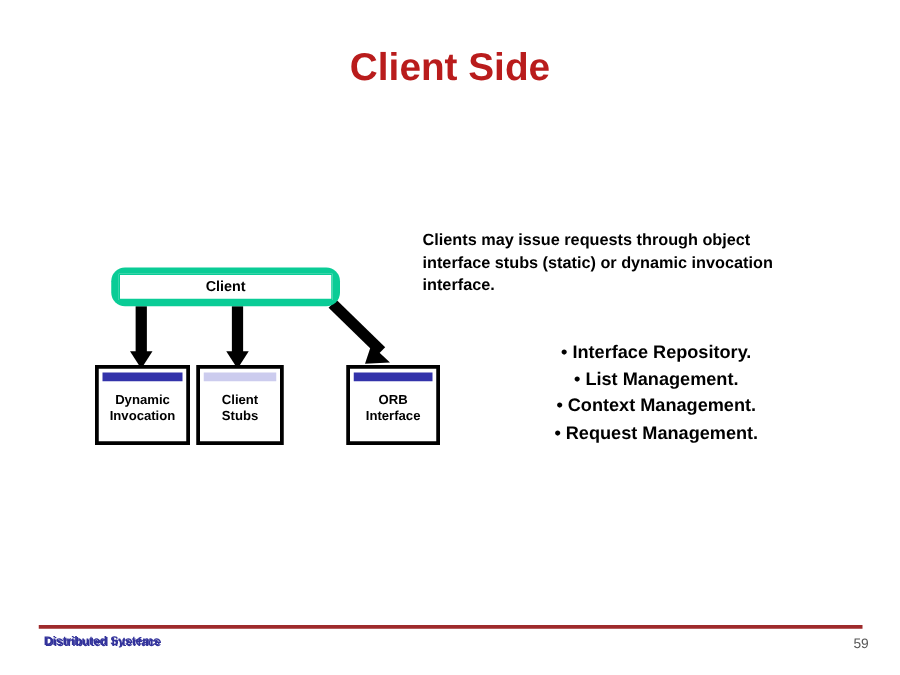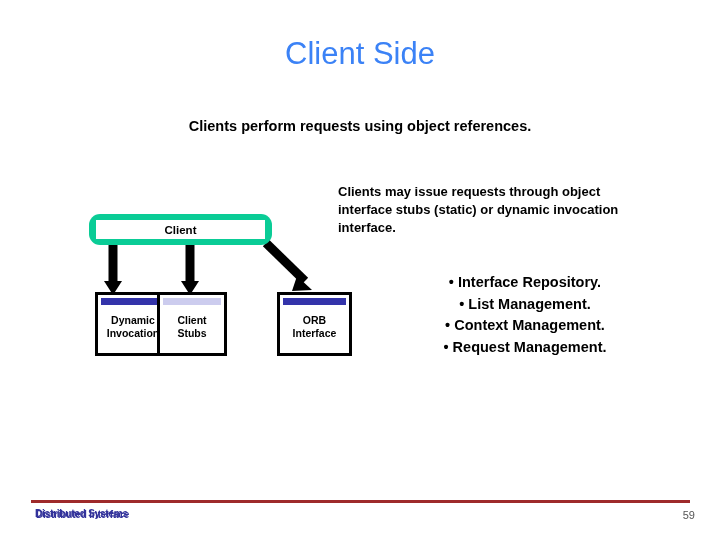--- a/index.html
+++ b/index.html
@@ -23,22 +23,22 @@
   }
 
   
   .slide-title {
     position: absolute;
     left: 0;
     top: 36px;
     width: 720px;
     text-align: center;
     font-size: 31px;
-    font-weight: normal;
-    color: #3b82f6;
+    font-weight: bold;
+    color: #b91c1c;
     letter-spacing: 0px;
     line-height: 36px;
   }
 
   
   .subtitle {
     position: absolute;
     left: 0;
     top: 117px;
     width: 720px;
@@ -149,21 +149,21 @@
     justify-content: flex-start;
     padding-top: 5px;
     box-sizing: border-box;
     font-size: 10.5px;
     font-weight: bold;
     line-height: 12.5px;
     color: #000000;
     text-align: center;
   }
 
-  #box-dynamic { left: 76px;  top: 292px; width: 76px; height: 64px; margin-left: 19px; }
+  #box-dynamic { left: 76px;  top: 292px; width: 76px; height: 64px; }
   #box-stubs   { left: 157px; top: 292px; width: 70px; height: 64px; }
   #box-orb     { left: 277px; top: 292px; width: 75px; height: 64px; padding-left: 24px; }
 
   
   .footer-rule {
     position: absolute;
     left: 31px;
     top: 500px;
     width: 659px;
     height: 3px;
@@ -200,21 +200,20 @@
     color: #555555;
   }
 </style>
 </head>
 <body>
 
 <div class="slide">
 
   <div class="slide-title">Client Side</div>
 
-  <div class="subtitle">Clients perform requests using object references.</div>
 
   <div class="para-stubs">Clients may issue requests through object interface stubs (static) or dynamic invocation interface.</div>
 
   <div class="para-services">
     <ul class="bullet-list">
       <li>• Interface Repository.</li>
       <li>• List Management.</li>
       <li>• Context Management.</li>
       <li>• Request Management.</li>
     </ul>

